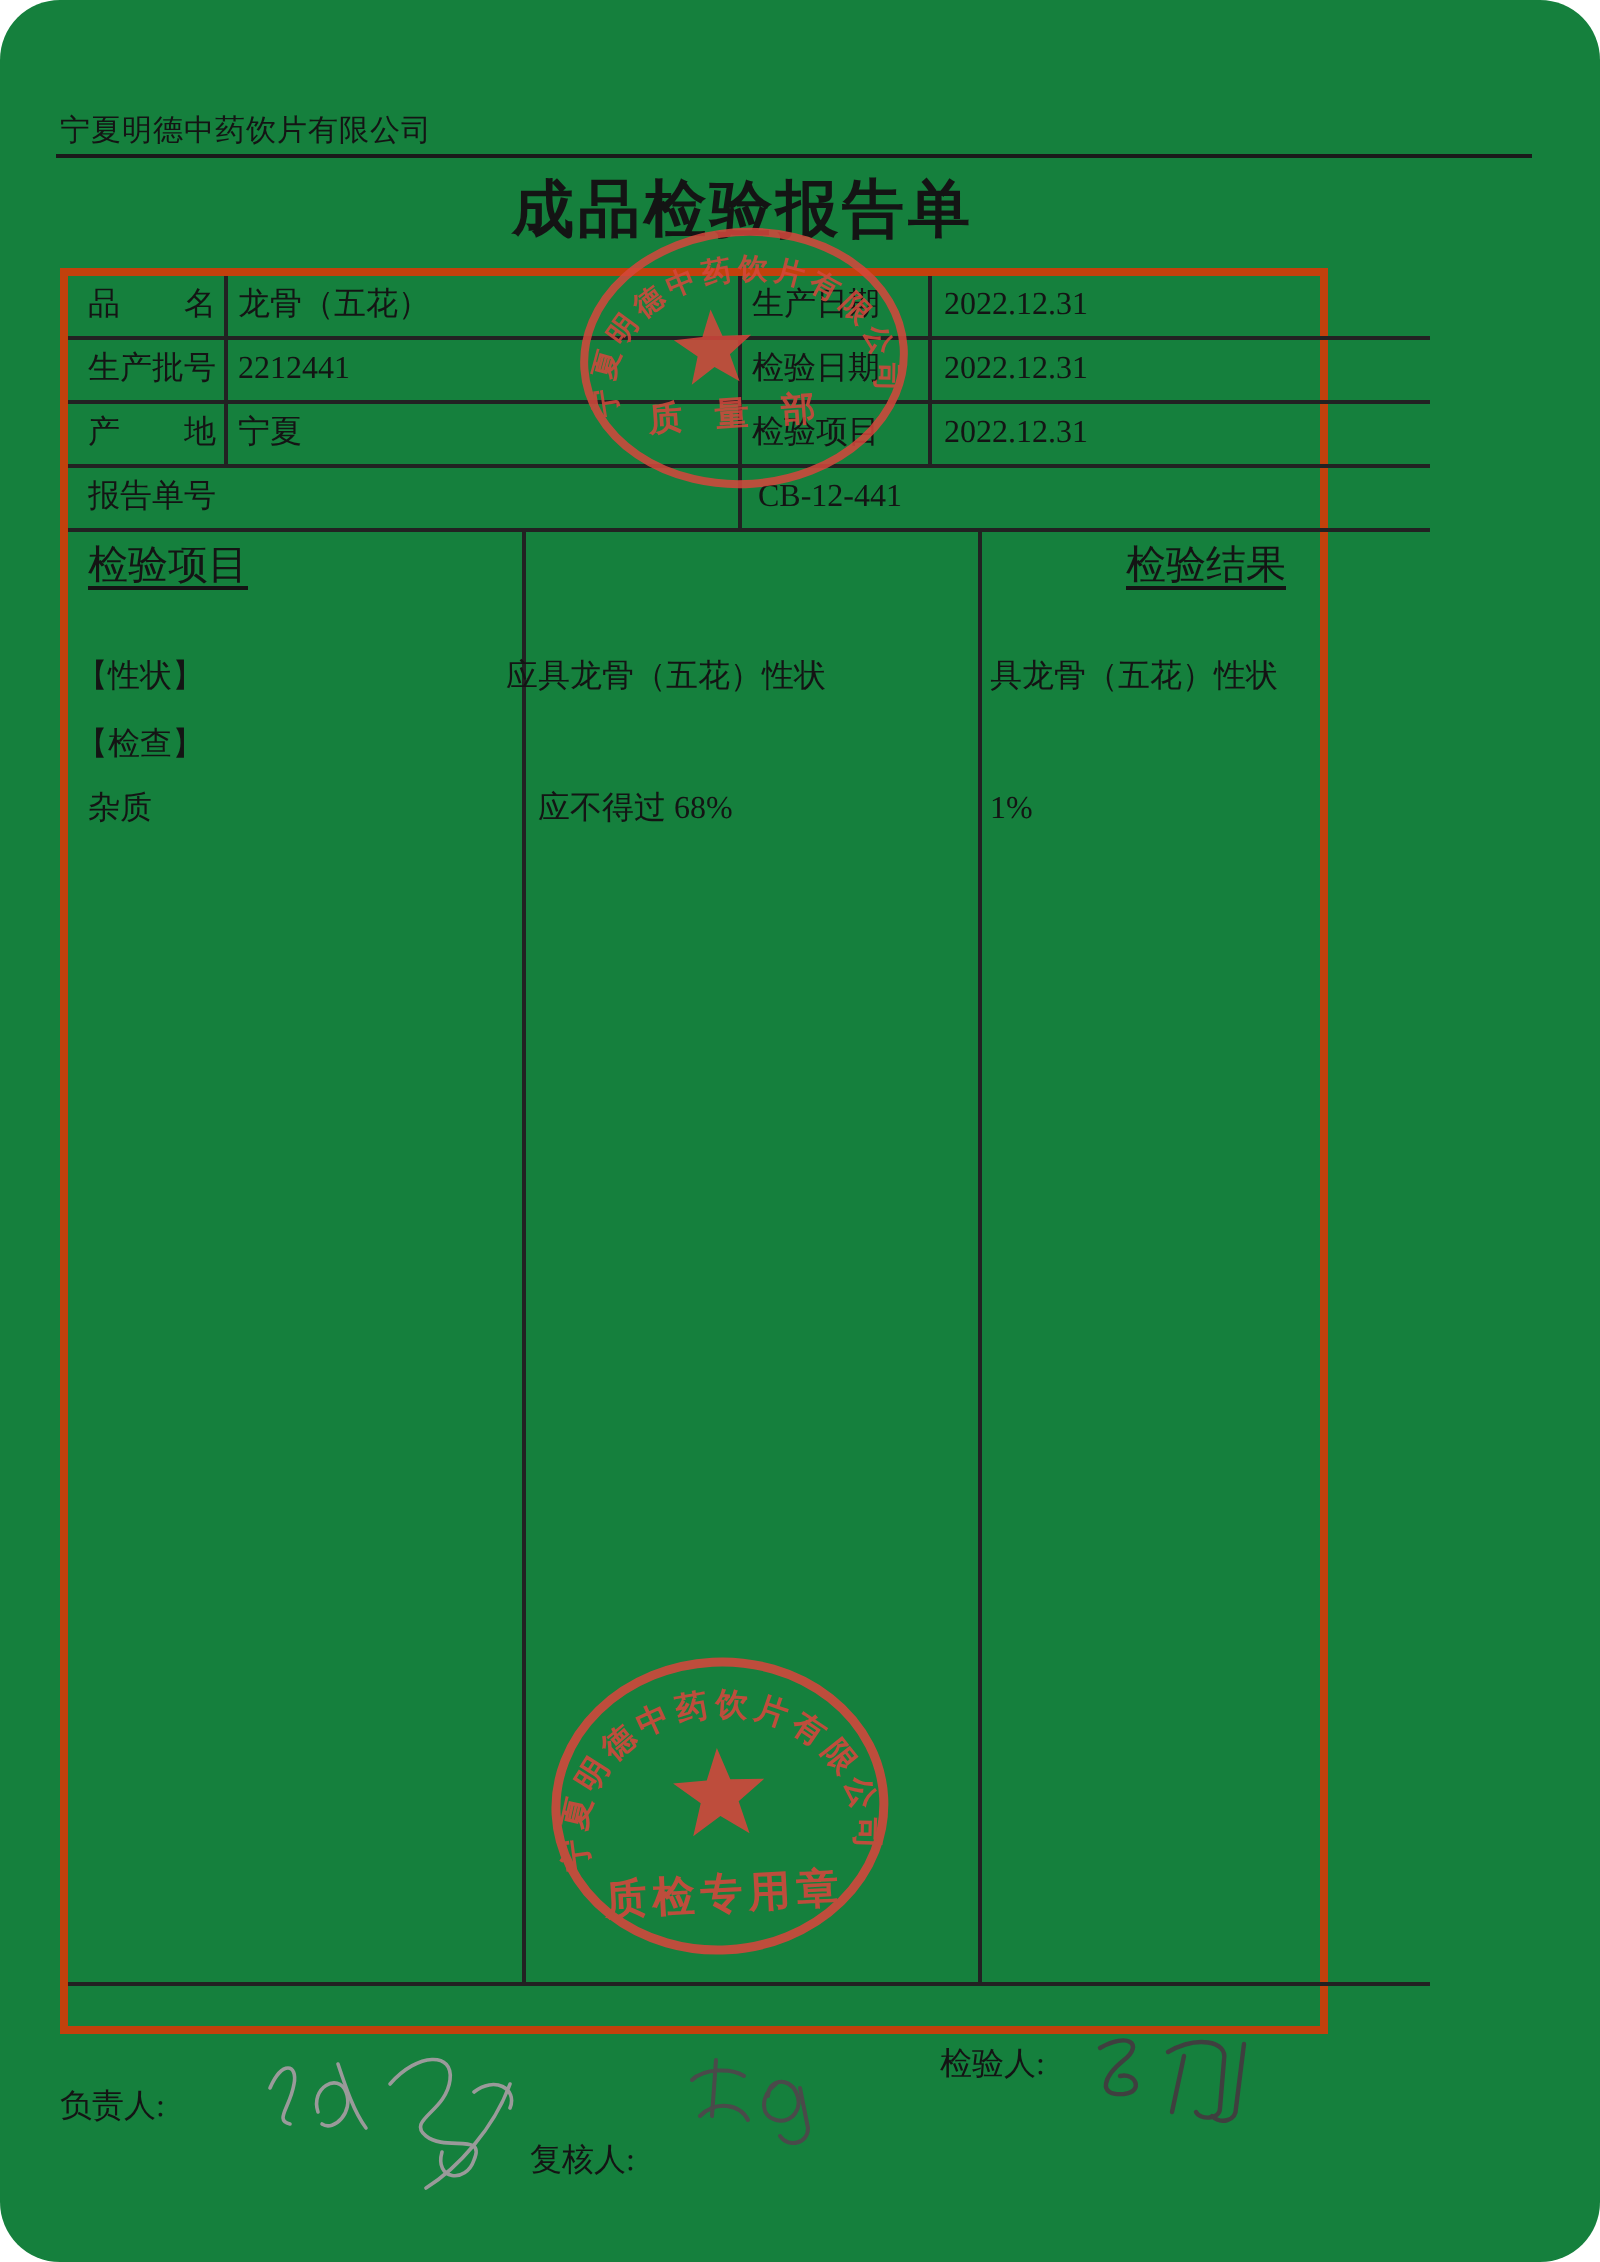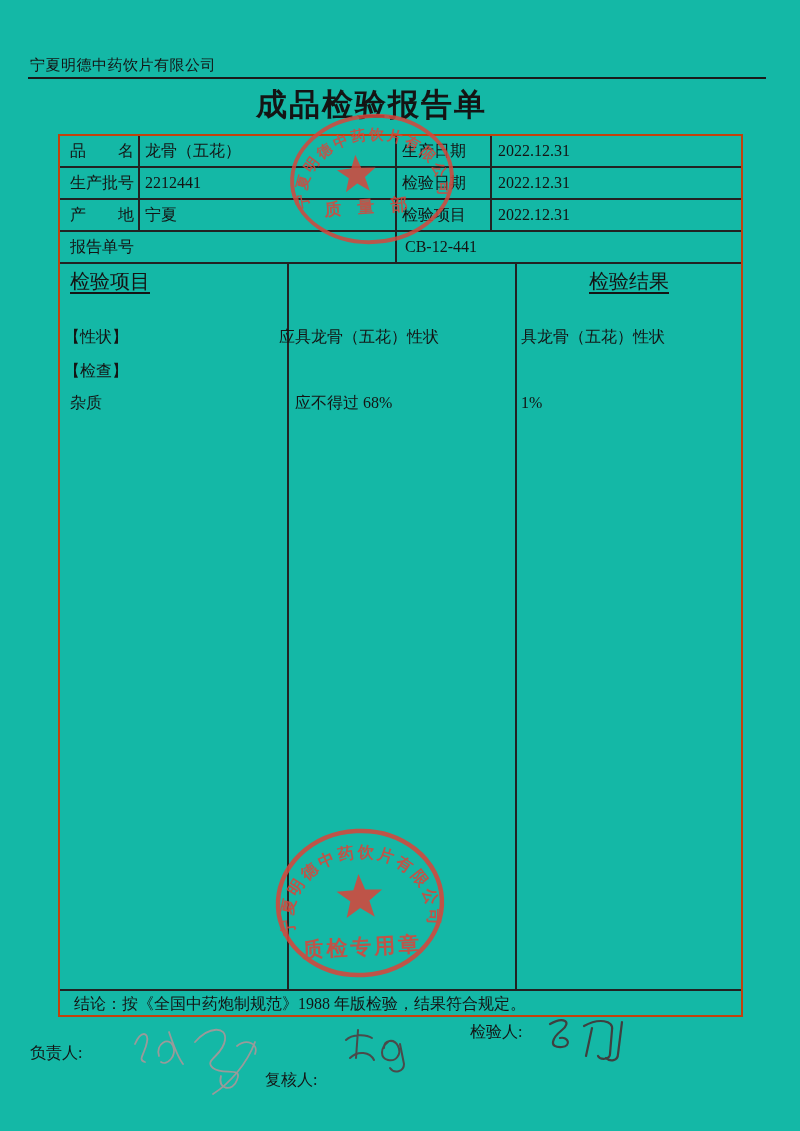--- a/index.html
+++ b/index.html
@@ -1,33 +1,33 @@
 <!DOCTYPE html>
 <html><head>
 <meta charset="utf-8">
 <style>
   * { margin:0; padding:0; box-sizing:border-box; }
   html,body { background:#ffffff; }
   .page {
     position:relative; width:800px; height:1131px; margin:0 auto;
-    background:#14b8a6; overflow:hidden;
+    background:#15803d; overflow:hidden;
     font-family:"Liberation Serif","DejaVu Serif",serif;
     color:#141414;
+    border-radius:30px;
   }
   .abs { position:absolute; }
   .hdr-text { font-size:15px; letter-spacing:0.5px; white-space:nowrap; }
   .rule { background:#1a1a1a; }
   .title {
     left:30px; top:84px; width:683px; text-align:center;
     font-size:31px; font-weight:bold; letter-spacing:2px; white-space:nowrap;
   }
   .tbl {
-    left:30px; top:134px; width:685px; height:883px;
-    border:2px solid #c2410c;
-    margin-left:28px;
+    left:30px; top:134px; width:634px; height:883px;
+    border:4px solid #c2410c;
   }
   .hline { position:absolute; height:2px; background:#222; left:0; width:681px; }
   .vline { position:absolute; width:2px; background:#222; }
   .cell {
     position:absolute; font-size:16px; line-height:32px; height:32px;
     white-space:nowrap;
   }
   .sect-hdr {
     position:absolute; top:132px; height:26px; line-height:26px; font-size:20px;
     text-decoration:underline; text-underline-offset:4px; white-space:nowrap;
@@ -90,21 +90,20 @@
     <div class="body-txt" style="left:4px;   top:190px;">【性状】</div>
     <div class="body-txt" style="left:219px; top:190px;">应具龙骨（五花）性状</div>
     <div class="body-txt" style="left:461px; top:190px;">具龙骨（五花）性状</div>
 
     <div class="body-txt" style="left:4px;   top:224px;">【检查】</div>
 
     <div class="body-txt" style="left:10px;  top:256px;">杂质</div>
     <div class="body-txt" style="left:235px; top:256px;">应不得过 68%</div>
     <div class="body-txt" style="left:461px; top:256px;">1%</div>
 
-    <div class="concl">结论：按《全国中药炮制规范》1988 年版检验，结果符合规定。</div>
   </div>
 
   <div class="abs sig-label" style="left:30px;  top:1022px;margin-top:21px;">负责人:</div>
   <div class="abs sig-label" style="left:265px; top:1022px;margin-top:48px;">复核人:</div>
   <div class="abs sig-label" style="left:470px; top:1022px;">检验人:</div>
 
   <svg class="abs" style="left:125px; top:1016px;" width="200" height="82" viewBox="0 0 200 82">
     <g fill="none" stroke="#9a9a9a" stroke-width="1.8" stroke-linecap="round">
       <path d="M10,28 C16,14 24,16 22,26 C20,38 12,44 20,46"></path>
       <path d="M34,40 C30,28 44,20 48,30 C52,40 42,50 36,46"></path>

